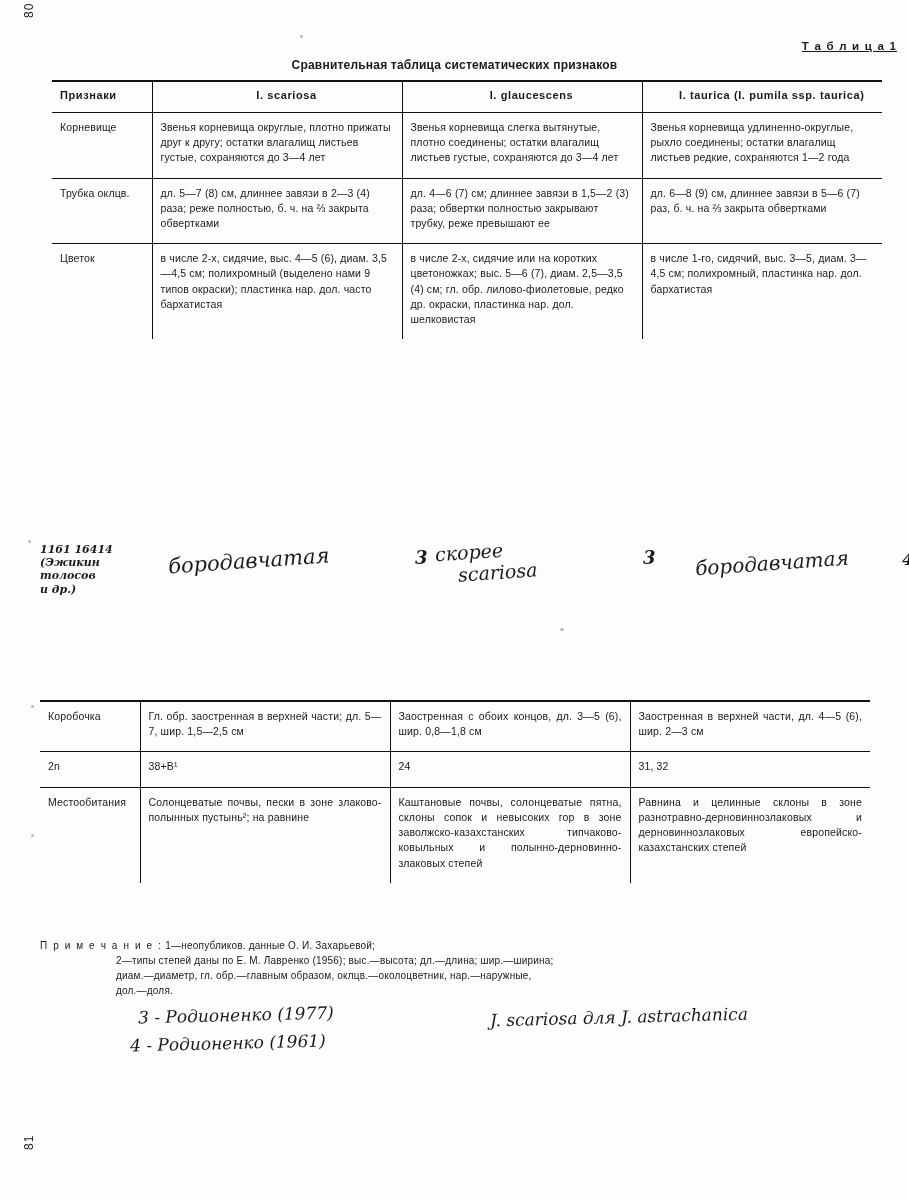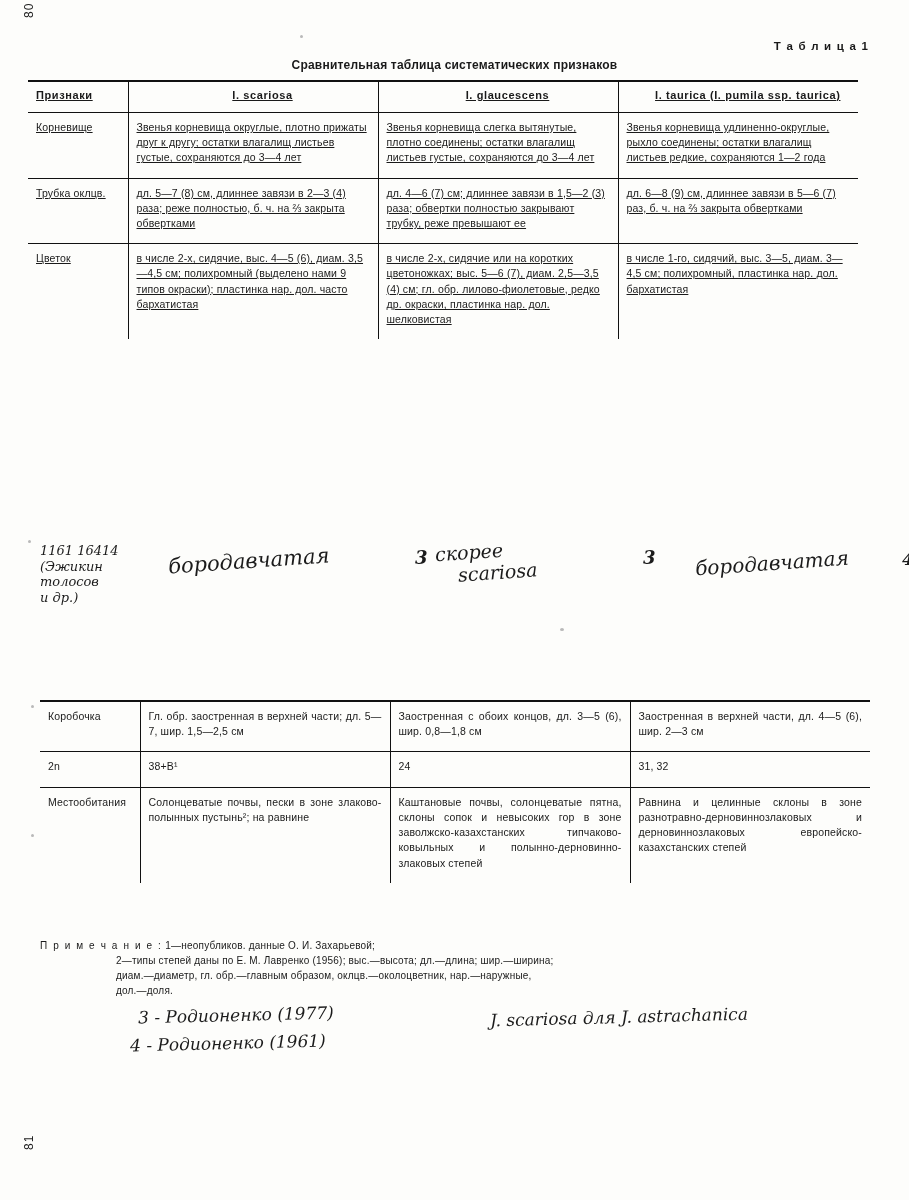--- a/index.html
+++ b/index.html
@@ -36,45 +36,45 @@
     left: 22px;
     top: 1150px;
     font-size: 12px;
     letter-spacing: 1px;
     transform: rotate(-90deg);
     transform-origin: left top;
     color: #222;
   }
   .table-label {
     position: absolute;
-    right: 40px;
+    right: 12px;
     top: 40px;
     font-size: 11.5px;
     letter-spacing: 1.2px;
     font-weight: bold;
     color: #1a1a1a;
+    text-decoration: underline;
   }
   .doc-title {
     position: absolute;
     left: 0;
     right: 0;
     top: 58px;
     text-align: center;
     font-size: 12px;
     font-weight: bold;
     letter-spacing: 0.2px;
   }
   .tbl {
     position: absolute;
-    left: 28px;
+    left: 52px;
     top: 80px;
     width: 830px;
     border-collapse: collapse;
     table-layout: fixed;
-    text-decoration: underline;
   }
   .tbl col.c0 { width: 100px; }
   .tbl col.c1 { width: 250px; }
   .tbl col.c2 { width: 240px; }
   .tbl col.c3 { width: 240px; }
 
   .tbl td, .tbl th {
     vertical-align: top;
     padding: 7px 8px 12px 8px;
     font-size: 10.5px;
@@ -127,23 +127,24 @@
     position: absolute;
     font-family: "DejaVu Serif", serif;
     font-style: italic;
     color: #1b1b1b;
     white-space: nowrap;
   }
   .hw.slant {
     transform: rotate(-4deg);
   }
   .hw.small {
-    font-size: 13px;
+    font-size: 11px;
     line-height: 1.2;
     white-space: pre-line;
+    font-weight: bold;
   }
   .hw1 { left: 128px; top: 6px; font-size: 21px; }
   .hw1n { left: 375px; top: 4px; font-size: 18px; font-weight: bold; }
   .hw2 { left: 395px; top: -2px; font-size: 19px; }
   .hw2b { left: 418px; top: 18px; font-size: 19px; }
   .hw2n { left: 603px; top: 4px; font-size: 18px; font-weight: bold; }
   .hw3 { left: 655px; top: 8px; font-size: 20px; }
   .hw3n { left: 862px; top: 6px; font-size: 17px; font-weight: bold; }
   .hwleft { left: 0px; top: 0px; font-size: 10px; }
 

